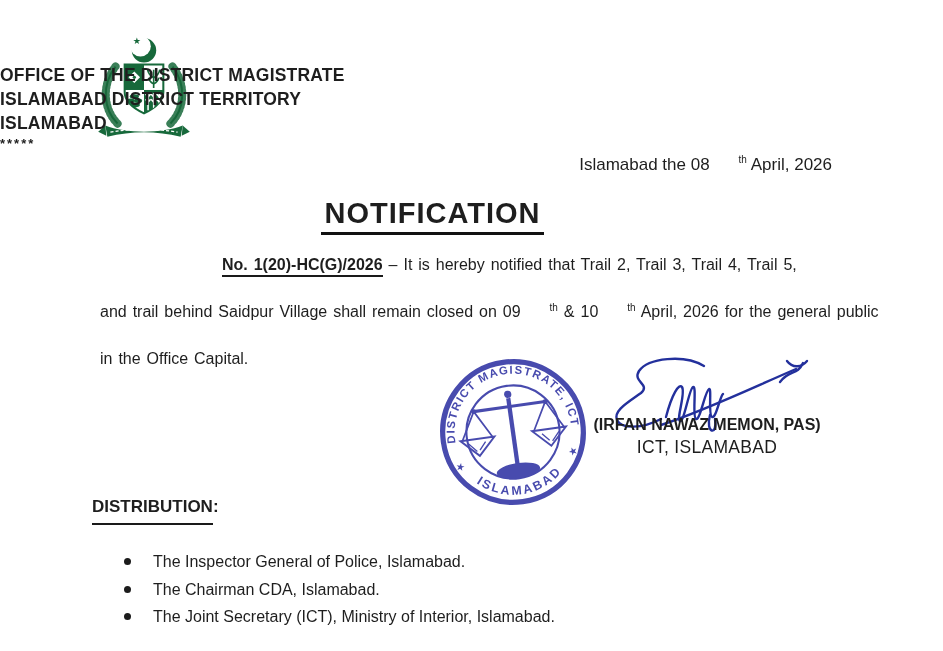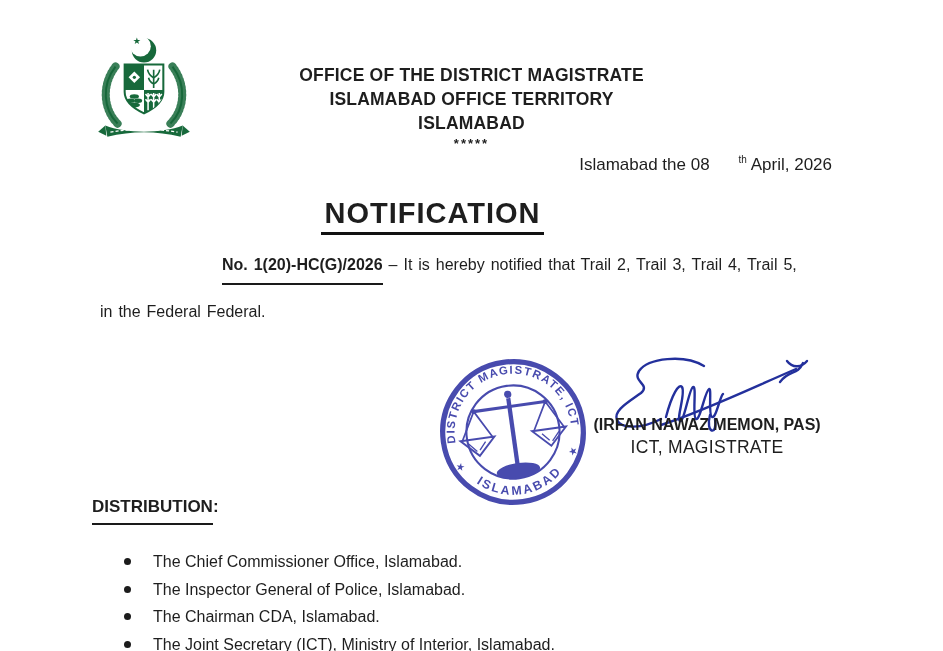--- a/index.html
+++ b/index.html
@@ -7,37 +7,37 @@
     --stamp-blue:#3B3EA8;
     --ink-blue:#23309C;
     --text:#1e1e1e;
   }
   *{box-sizing:border-box;}
   body{margin:0;background:#e8e8e8;font-family:"Liberation Sans",sans-serif;color:var(--text);}
   .page{position:relative;width:943px;height:651px;background:#ffffff;overflow:hidden;margin:0 auto;}
 
   
   .emblem{position:absolute;left:93px;top:34px;width:102px;height:114px;}
-  .header-block{position:absolute;left:0;top:63px;width:943px;text-align:center;}
+  .header-block{position:absolute;left:0;top:63px;width:943px;}
   .header-line{font-weight:bold;font-size:17.5px;line-height:24px;letter-spacing:.2px;}
   .header-stars{font-weight:bold;font-size:13px;letter-spacing:2px;line-height:14px;margin-top:2px;}
 
   .date-line{position:absolute;top:155px;right:111px;font-size:17px;white-space:nowrap;}
   sup.sp{font-size:10px;vertical-align:super;line-height:0;padding-left:29px;}
 
   
   .title-wrap{position:absolute;left:0;top:197px;width:865px;text-align:center;}
   .title{display:inline-block;font-size:29px;font-weight:bold;letter-spacing:1px;
          border-bottom:3px solid #111;padding:0 3px 2px 3px;}
 
   
   .para{position:absolute;left:100px;top:256px;width:780px;font-size:16px;}
   .para .pline{white-space:nowrap;height:20px;margin-bottom:27px;word-spacing:1.5px;}
   .para .pline.first{padding-left:122px;}
-  .refno{font-weight:bold;display:inline-block;border-bottom:2px solid #1a1a1a;padding-bottom:9px;}
+  .refno{font-weight:bold;display:inline-block;border-bottom:2px solid #1a1a1a;padding-bottom:1px;}
 
   
   .stamp{position:absolute;left:437px;top:356px;width:152px;height:152px;
          transform:rotate(-8deg);opacity:.93;}
   .stamp-ink{stroke:var(--stamp-blue);fill:none;}
   .stamp-fill{fill:var(--stamp-blue);stroke:none;}
   .ring-text{fill:var(--stamp-blue);font-family:"Liberation Sans",sans-serif;font-weight:bold;
              font-size:12px;letter-spacing:1.5px;}
   .ring-text-b{fill:var(--stamp-blue);font-family:"Liberation Sans",sans-serif;font-weight:bold;
              font-size:13px;letter-spacing:2.5px;}
@@ -113,34 +113,35 @@
     </g>
 
     <path d="M12,90 C32,98 68,98 88,90 L86,101 C62,95 38,95 14,101 Z" class="gfill"></path>
     <path d="M12,90 L5,96 L13,100 Z" class="gfill"></path>
     <path d="M88,90 L95,96 L87,100 Z" class="gfill"></path>
     <path d="M17,96.5 C40,92.5 60,92.5 83,96.5" stroke="#ffffff" stroke-width="1.2" stroke-dasharray="3 2" fill="none"></path>
   </svg>
 
   <div class="header-block">
     <div class="header-line">OFFICE OF THE DISTRICT MAGISTRATE</div>
-    <div class="header-line">ISLAMABAD OFFICE TERRITORY</div>
+    <div class="header-line">ISLAMABAD DISTRICT TERRITORY</div>
     <div class="header-line">ISLAMABAD</div>
     <div class="header-stars">*****</div>
   </div>
 
   <div class="date-line"><span>Islamabad the 08</span><sup class="sp">th</sup><span> April, 2026</span></div>
 
   <div class="title-wrap">
     <span class="title">NOTIFICATION</span>
   </div>
 
   <div class="para">
     <div class="pline first"><span class="refno">No. 1(20)-HC(G)/2026</span><span> – It is hereby notified that Trail 2, Trail 3, Trail 4, Trail 5,</span></div>
-    <div class="pline">in the Federal Federal.</div>
+    <div class="pline"><span>and trail behind Saidpur Village shall remain closed on 09</span><sup class="sp">th</sup><span> &amp; 10</span><sup class="sp">th</sup><span> April, 2026 for the general public</span></div>
+    <div class="pline">in the Office Capital.</div>
   </div>
 
   <svg class="stamp" viewBox="-80 -80 160 160">
     <defs>
       <path id="arcTop" d="M -56.4,24.6 A 61.5,61.5 0 1 1 56.4,24.6"></path>
       <path id="arcBottom" d="M -50.6,42.4 A 66,66 0 0 0 50.6,42.4"></path>
     </defs>
     <circle r="74" class="stamp-ink" stroke-width="5.5"></circle>
     <circle r="49" class="stamp-ink" stroke-width="2.2"></circle>
     <text class="ring-text"><textPath href="#arcTop" startOffset="50%" text-anchor="middle">DISTRICT MAGISTRATE, ICT</textPath></text>
@@ -168,26 +169,25 @@
     <path class="sig-stroke" d="M98,12 C78,0 42,4 33,17 C26,28 45,30 35,39 C21,49 7,57 11,66 C15,75 36,75 55,65"></path>
     <path class="sig-stroke" d="M60,63 C66,40 73,29 76,33 C80,39 70,65 74,67 C78,69 83,35 87,33 C91,31 86,63 90,65 C94,67 99,37 103,35 C106,33 102,61 106,63 C110,65 114,42 117,40"></path>
     <path class="sig-stroke" d="M104,61 C99,80 112,82 109,65"></path>
     <path class="sig-stroke" d="M55,71 C98,57 148,33 190,15"></path>
     <path class="sig-stroke" d="M174,28 C184,15 191,22 197,9"></path>
     <path class="sig-stroke" d="M181,7 C187,15 196,13 201,7"></path>
   </svg>
 
   <div class="signatory">
     <div class="name">(IRFAN NAWAZ MEMON, PAS)</div>
-    <div class="post">ICT, MAGISTRATE</div>
+    <div class="post">ICT, ISLAMABAD</div>
   </div>
 
   <div class="distribution">
     <div class="dist-heading"><span class="u">DISTRIBUTION</span><span>:</span></div>
     <ul class="dist-list">
-      <li>The Chief Commissioner Office, Islamabad.</li>
       <li>The Inspector General of Police, Islamabad.</li>
       <li>The Chairman CDA, Islamabad.</li>
       <li>The Joint Secretary (ICT), Ministry of Interior, Islamabad.</li>
     </ul>
   </div>
 
 </div>
 
 </body></html>

